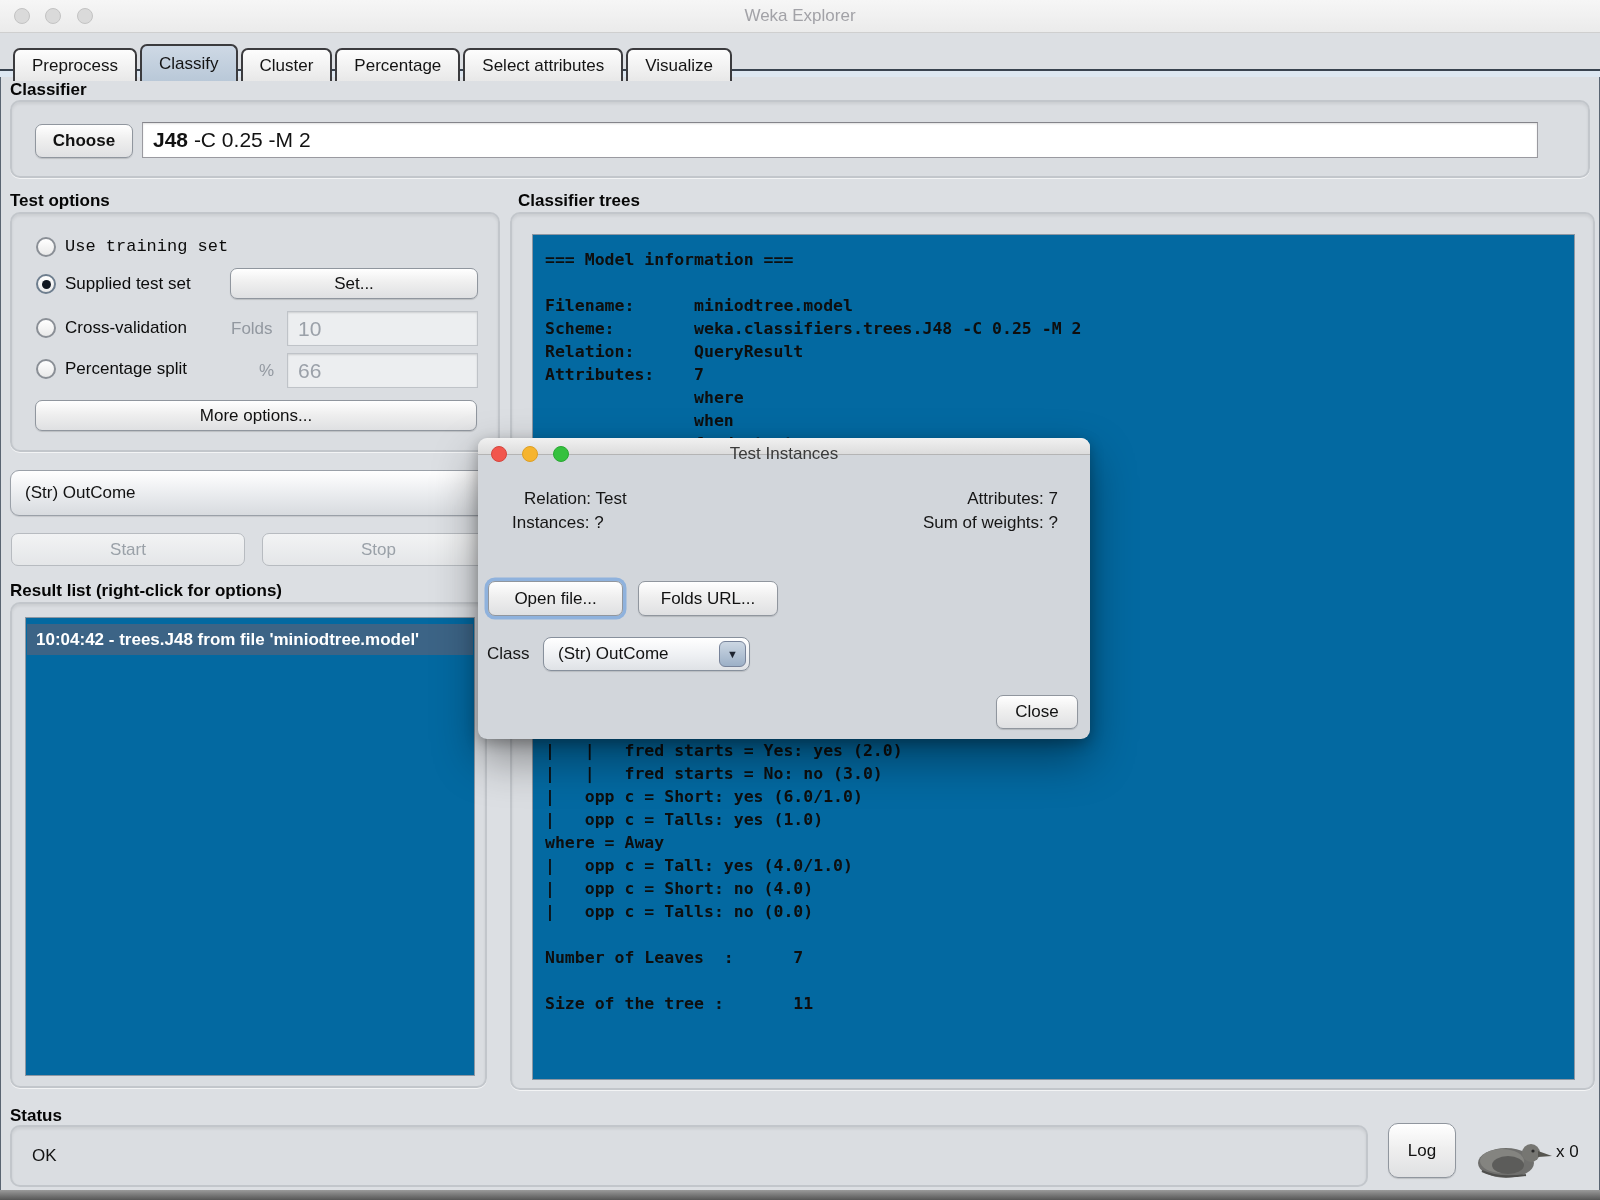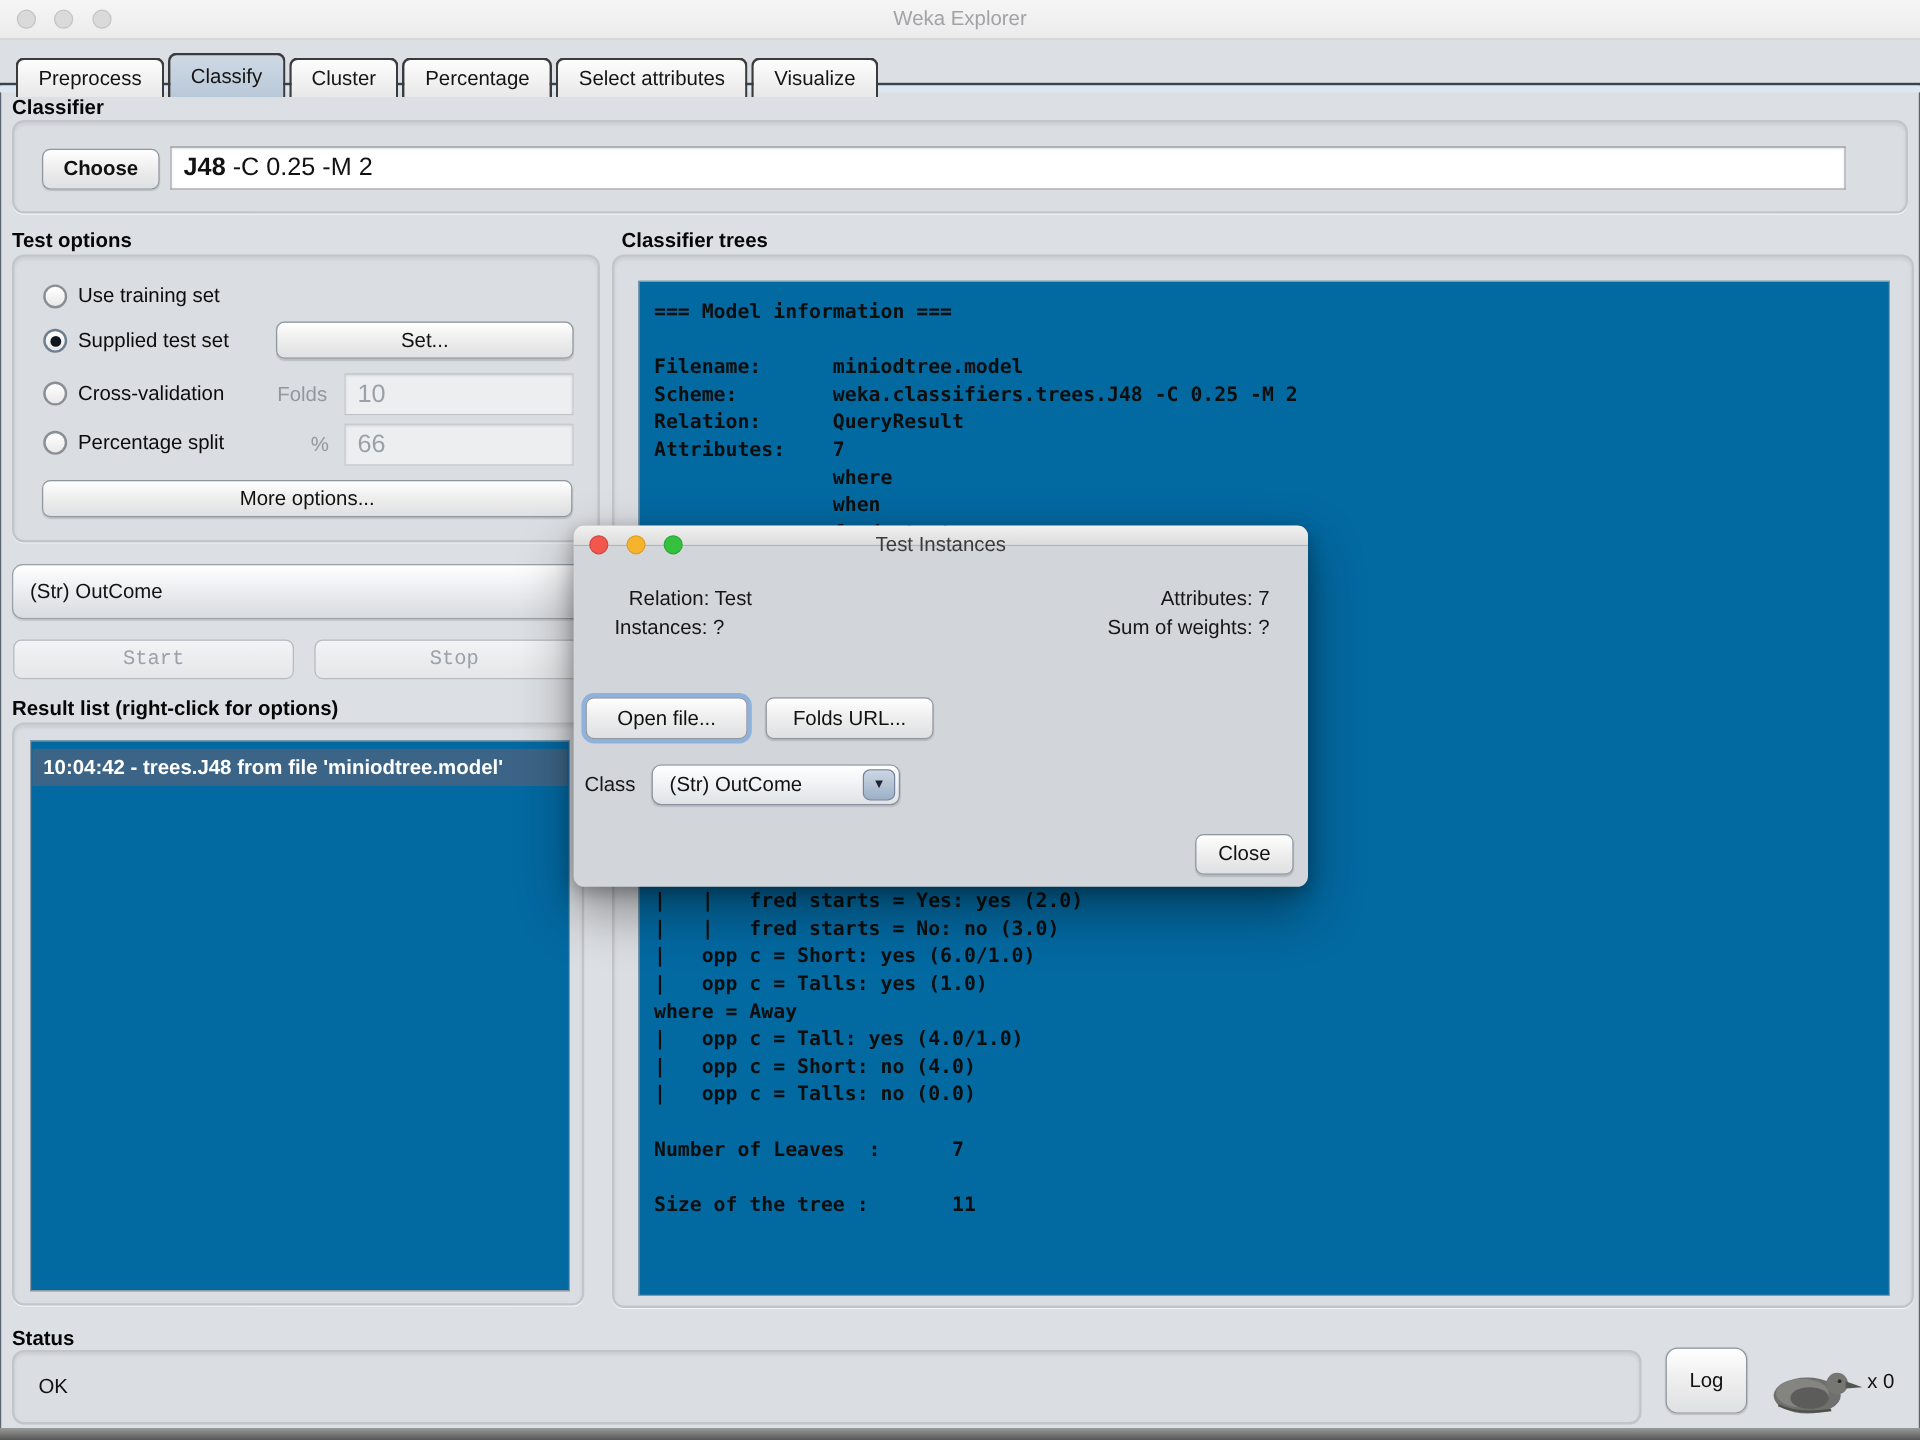--- a/index.html
+++ b/index.html
@@ -26,21 +26,21 @@
   .side-edge { position:absolute; top:70px; width:1px; height:1120px; background:#5a6572; z-index:0; }
 
   .section-label { position:absolute; font-size:17px; font-weight:700; color:#060606; }
 
   .group { position:absolute; background:#dadde1; border:2px solid #c2c6cb; border-radius:10px;
     box-shadow: inset 0 2px 3px rgba(0,0,0,0.07), 0 1px 0 rgba(255,255,255,0.65); }
 
   .btn { position:absolute; display:flex; align-items:center; justify-content:center;
     font-size:17px; color:#111; background:linear-gradient(#ffffff,#efefef 45%,#dfe0e2);
     border:1px solid #90969e; border-radius:7px; box-shadow:0 1px 1px rgba(0,0,0,0.14); cursor:default; }
-  .btn.disabled { color:#9aa1a8; background:linear-gradient(#f2f3f4,#e4e6e8); border-color:#b7bbc0; box-shadow:none;font-family:Liberation Mono, monospace; }
+  .btn.disabled { color:#9aa1a8; background:linear-gradient(#f2f3f4,#e4e6e8); border-color:#b7bbc0; box-shadow:none; }
   .btn.focus-ring { box-shadow:0 0 0 3.5px #8fb2dd, 0 1px 1px rgba(0,0,0,0.12); }
 
   .field { position:absolute; background:#ffffff; border:1px solid #9a9aa0; border-top-color:#84848a;
     box-shadow: inset 0 1px 2px rgba(0,0,0,0.13); display:flex; align-items:center;
     font-size:21px; padding-left:10px; white-space:pre; }
   .field.disabled { background:#eceef0; color:#9ba1a9; border-color:#bfc3c8; }
 
   .radio { position:absolute; width:20px; height:20px; border-radius:50%;
     background:linear-gradient(#ffffff,#e9e9e9); border:2px solid #8a8f96; }
   .radio.selected { border-color:#6e7e8e; display:flex; align-items:center; justify-content:center; }
@@ -116,21 +116,21 @@
 
 <div class="group" style="left:10px; top:100px; width:1580px; height:78px;">
   <button class="btn" style="left:23px; top:22px; width:98px; height:34px;font-weight:bold;">Choose</button>
   <div class="field" style="left:130px; top:20px; width:1396px; height:36px;"><span style="font-weight:700;">J48</span><span> -C 0.25 -M 2</span></div>
 </div>
 
 <div class="section-label" style="left:10px; top:191px;">Test options</div>
 
 <div class="group" style="left:10px; top:212px; width:490px; height:240px;">
   <span class="radio" style="left:24px; top:23px;"></span>
-  <span class="radio-label" style="left:53px; top:23px;">Use training set</span>
+  <span class="radio-label" style="left:53px; top:23px;font-family:Liberation Mono, monospace;">Use training set</span>
 
   <span class="radio selected" style="left:24px; top:60px;"></span>
   <span class="radio-label" style="left:53px; top:60px;">Supplied test set</span>
   <button class="btn" style="left:218px; top:54px; width:248px; height:31px;">Set...</button>
 
   <span class="radio" style="left:24px; top:104px;"></span>
   <span class="radio-label" style="left:53px; top:104px;">Cross-validation</span>
   <span class="gray-label" style="left:219px; top:105px;">Folds</span>
   <div class="field disabled" style="left:275px; top:97px; width:191px; height:35px;">10</div>
 

